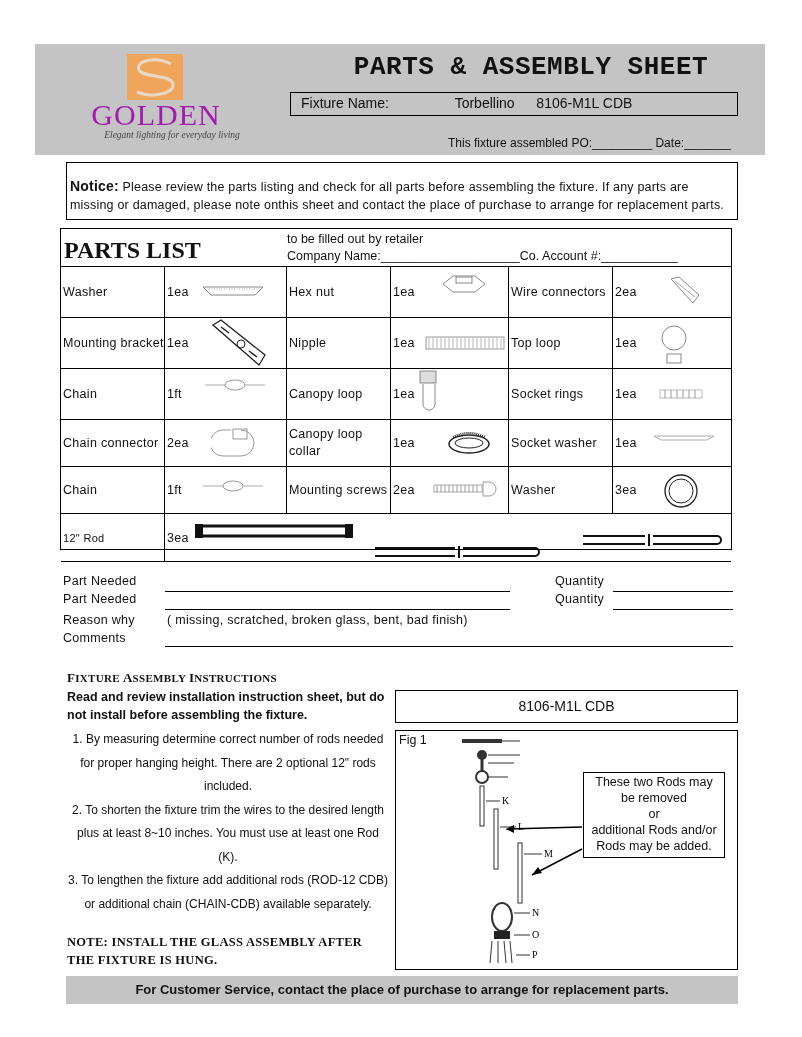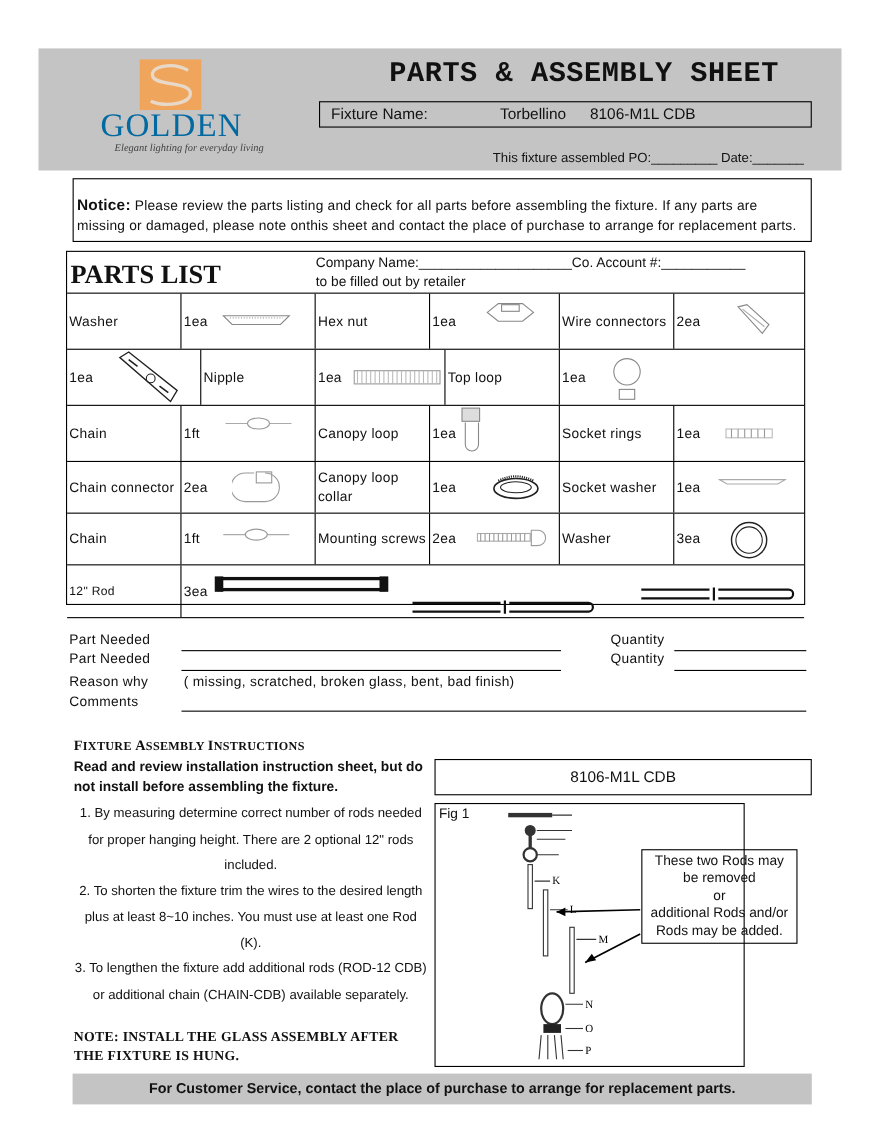--- a/index.html
+++ b/index.html
@@ -1,20 +1,20 @@
 <!DOCTYPE html>
 <html><head>
 <meta charset="utf-8">
 <style>
   * { box-sizing: border-box; margin: 0; padding: 0; }
   body { width: 802px; height: 1037px; background: #ffffff; position: relative; font-family: "Liberation Sans", sans-serif; color: #111; overflow: hidden; }
   .abs { position: absolute; }
   .header { left: 35px; top: 44px; width: 730px; height: 111px; background: #c4c4c4; }
   .logo-square { left: 127px; top: 54px; width: 56px; height: 46px; background: #f0a55c; }
-  .logo-word { left: 86px; top: 98px; width: 140px; text-align: center; font-family: "Liberation Serif", serif; font-size: 30px; color: #0369a1; letter-spacing: 1px; }
+  .logo-word { left: 86px; top: 98px; width: 140px; text-align: center; font-family: "Liberation Serif", serif; font-size: 30px; color: #a21caf; letter-spacing: 1px; }
   .logo-tag { left: 102px; top: 130px; width: 140px; text-align: center; font-family: "Liberation Serif", serif; font-style: italic; font-size: 9.5px; color: #444; }
   .title { left: 300px; top: 52px; width: 462px; text-align: center; font-family: Liberation Mono, monospace; font-weight: bold; font-size: 26px; letter-spacing: 0.5px; }
   .fixture-box { left: 290px; top: 92px; width: 448px; height: 24px; border: 1.5px solid #000; font-size: 14px; padding: 2px 10px; }
   .fixture-box .lbl { display: inline-block; width: 150px; }
   .po-line { left: 416px; top: 136px; font-size: 12px; margin-left: 32px; }
   .notice { left: 66px; top: 162px; width: 672px; height: 58px; border: 1.5px solid #000; font-size: 12.5px; line-height: 18px; padding: 14px 3px; letter-spacing: 0.2px; }
   .notice b { font-size: 14px; }
   .parts { left: 60px; top: 228px; width: 672px; height: 322px; border: 1.5px solid #000; }
   .parts-head { position: absolute; left: 0; top: 0; width: 100%; height: 38px; border-bottom: 1.5px solid #000; }
   .parts-title { position: absolute; left: 3px; top: 8px; font-family: "Liberation Serif", serif; font-weight: bold; font-size: 24px; }
@@ -28,21 +28,21 @@
   .pic { position: absolute; }
   .form { position: absolute; left: 0; top: 336px; width: 100%; font-size: 12.5px; letter-spacing: 0.3px; }
   .form .fl { position: absolute; left: 2px; }
   .line { position: absolute; border-bottom: 1.5px solid #000; }
   .asm-title { left: 67px; top: 670px; font-family: "Liberation Serif", serif; font-weight: bold; font-size: 13px; letter-spacing: 0.3px; }
   .asm-title .sm { font-size: 11px; }
   .asm-bold { left: 67px; top: 688px; width: 320px; font-weight: bold; font-size: 12.5px; line-height: 18px; }
   .asm-body { left: 67px; top: 728px; width: 322px; font-size: 12px; line-height: 23.5px; text-align: center; }
   .asm-note { left: 67px; top: 933px; width: 320px; font-family: "Liberation Serif", serif; font-weight: bold; font-size: 12.5px; line-height: 18px; letter-spacing: 0.3px; }
   .model-box { left: 395px; top: 690px; width: 343px; height: 33px; border: 1.5px solid #000; text-align: center; font-size: 14px; line-height: 31px; }
-  .fig-box { left: 395px; top: 730px; width: 282px; height: 240px; border: 1.5px solid #000; padding-left: 16px; }
+  .fig-box { left: 395px; top: 730px; width: 343px; height: 240px; border: 1.5px solid #000; padding-left: 16px; }
   .fig-label { position: absolute; left: 3px; top: 2px; font-size: 12.5px; }
   .callout { position: absolute; left: 187px; top: 41px; width: 142px; height: 86px; border: 1.5px solid #000; text-align: center; font-size: 12.5px; line-height: 16px; padding-top: 1px; }
   .footer { left: 66px; top: 976px; width: 672px; height: 28px; background: #c4c4c4; text-align: center; font-weight: bold; font-size: 13px; line-height: 28px; }
 </style>
 </head>
 <body>
 
 <div class="abs header"></div>
 <div class="abs logo-square">
   <svg width="56" height="46" viewBox="0 0 56 46">
@@ -62,22 +62,22 @@
 
 <div class="abs notice">
   <b>Notice:</b>
   <span>Please review the parts listing and check for all parts before assembling the fixture.  If any parts are missing or damaged, please note onthis sheet and contact the place of purchase to arrange for replacement parts.</span>
 </div>
 
 <div class="abs parts">
   <div class="parts-head">
     <div class="parts-title">PARTS LIST</div>
     <div class="co-line">
+      <div>to be filled out by retailer</div>
       <div>Company Name:____________________Co. Account #:___________</div>
-      <div>to be filled out by retailer</div>
     </div>
   </div>
   <div class="grid">
 
     <div class="row" style="height:51px">
       <div class="cell c1">Washer</div>
       <div class="cell c2">
           <span class="qty">1ea</span>
         <svg class="pic" style="left:36px;top:17px" width="64" height="14">
             <path d="M2 3 H62 L54 11 H10 Z" fill="none" stroke="#888"></path>
@@ -96,20 +96,21 @@
       <div class="cell c6">
           <span class="qty">2ea</span>
         <svg class="pic" style="left:52px;top:8px" width="36" height="30">
             <path d="M6 4 L14 2 L34 20 L28 28 Z" fill="none" stroke="#888"></path>
             <path d="M10 6 L30 22" stroke="#aaa"></path>
           </svg>
         </div>
     </div>
 
     <div class="row" style="height:51px">
+      <div class="cell c1">Mounting bracket</div>
       <div class="cell c2">
           <span class="qty">1ea</span>
         <svg class="pic" style="left:42px;top:1px" width="60" height="48">
             <path d="M6 6 L14 1 L58 36 L52 46 Z" fill="#fff" stroke="#222" stroke-width="1.3"></path>
             <circle cx="34" cy="25" r="4" fill="none" stroke="#222"></circle>
             <path d="M14 8 L22 14 M42 32 L50 38" stroke="#222" stroke-width="1.5"></path>
           </svg>
         </div>
       <div class="cell c3">Nipple</div>
       <div class="cell c4">

